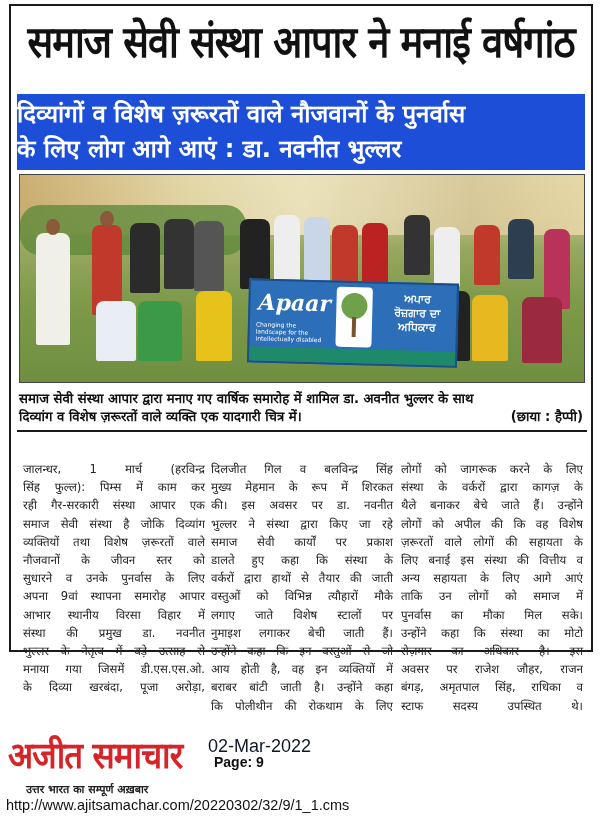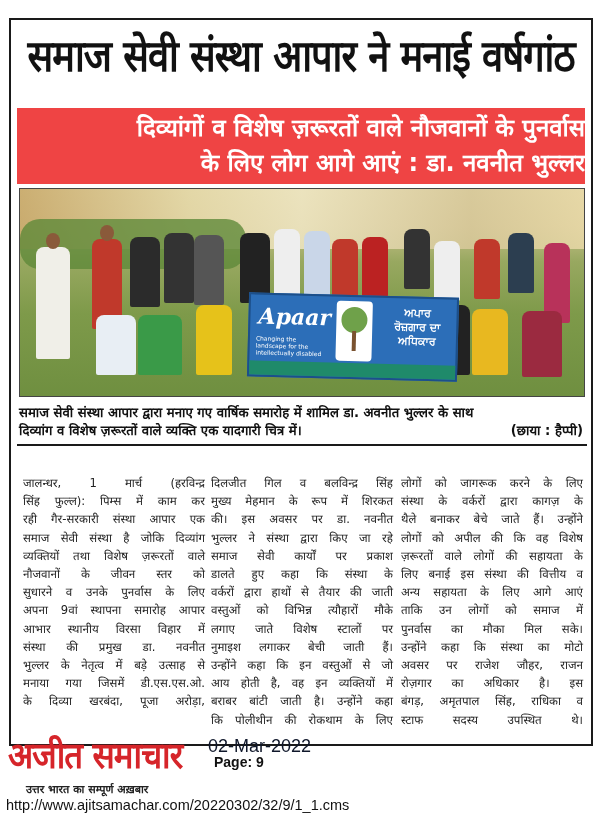--- a/index.html
+++ b/index.html
@@ -1,22 +1,22 @@
 <!DOCTYPE html>
 <html><head>
 <meta charset="utf-8">
 <style>
   html, body { margin:0; padding:0; background:#ffffff; }
   body { width:604px; height:827px; position:relative; overflow:hidden; font-family:"DejaVu Sans", sans-serif; color:#111; }
 
-  .frame { position:absolute; left:9px; top:18px; width:584px; height:728px; border:2px solid #1a1a1a; box-sizing:border-box; background:#fff; }
+  .frame { position:absolute; left:9px; top:4px; width:584px; height:648px; border:2px solid #1a1a1a; box-sizing:border-box; background:#fff; }
 
   .headline { position:absolute; left:0; top:6px; width:100%; text-align:center; font-family:"DejaVu Sans", sans-serif; font-weight:bold; font-size:38px; line-height:52px; letter-spacing:-1px; transform:scaleY(1.15); transform-origin:top center; color:#111; }
 
-  .subhead { position:absolute; left:6px; top:88px; width:568px; height:76px; background:#ef4444; color:#fff; text-align:right; font-weight:bold; font-size:24px; line-height:35px; padding-top:3px; box-sizing:border-box; }
+  .subhead { position:absolute; left:6px; top:88px; width:568px; height:76px; background:#1d4ed8; color:#fff; text-align:left; font-weight:bold; font-size:24px; line-height:35px; padding-top:3px; box-sizing:border-box; }
 
   .photo { position:absolute; left:8px; top:168px; width:566px; height:209px; overflow:hidden; border:1px solid #444; box-sizing:border-box; background:linear-gradient(180deg,#d9d3a0 0%,#c8c08a 18%,#98a860 35%,#7e9a4a 60%,#6f8f40 100%); }
   .photo .bldg { position:absolute; left:0; top:0; width:100%; height:60px; background:linear-gradient(90deg,#c9a86a 0%,#e5d8a8 30%,#efe6c3 50%,#d8c89a 80%,#e9d9a8 100%); opacity:.85; }
   .photo .hedge { position:absolute; left:0; top:30px; width:40%; height:50px; background:#5f8a3a; border-radius:20px; opacity:.8; }
   .photo .crowd { position:absolute; left:14px; top:30px; width:540px; height:140px; }
   .person { position:absolute; border-radius:8px 8px 2px 2px; }
   .head { position:absolute; width:14px; height:16px; border-radius:50%; background:#8a5a3a; }
   .banner { position:absolute; left:228px; top:106px; width:210px; height:84px; background:#2c6eb8; border:2px solid #1c4f8a; box-sizing:border-box; transform:rotate(1.5deg); }
   .banner .bname { position:absolute; left:8px; top:8px; color:#fff; font-family:"DejaVu Serif", serif; font-style:italic; font-weight:bold; font-size:22px; }
   .banner .btag { position:absolute; left:6px; top:40px; color:#fff; font-size:6px; line-height:7px; width:70px; }
@@ -139,22 +139,22 @@
       <span class="line">लोगों को जागरूक करने के लिए</span>
       <span class="line">संस्था के वर्करों द्वारा कागज़ के</span>
       <span class="line">थैले बनाकर बेचे जाते हैं। उन्होंने</span>
       <span class="line">लोगों को अपील की कि वह विशेष</span>
       <span class="line">ज़रूरतों वाले लोगों की सहायता के</span>
       <span class="line">लिए बनाई इस संस्था की वित्तीय व</span>
       <span class="line">अन्य सहायता के लिए आगे आएं</span>
       <span class="line">ताकि उन लोगों को समाज में</span>
       <span class="line">पुनर्वास का मौका मिल सके।</span>
       <span class="line">उन्होंने कहा कि संस्था का मोटो</span>
+      <span class="line">रोज़गार का अधिकार है। इस</span>
       <span class="line">अवसर पर राजेश जौहर, राजन</span>
-      <span class="line">रोज़गार का अधिकार है। इस</span>
       <span class="line">बंगड़, अमृतपाल सिंह, राधिका व</span>
       <span class="line">स्टाफ सदस्य उपस्थित थे।</span>
     </div>
   </div>
 </div>
 
 <div class="masthead">अजीत समाचार</div>
 <div class="tagline">उत्तर भारत का सम्पूर्ण अख़बार</div>
 <div class="date">02-Mar-2022</div>
 <div class="page">Page: 9</div>

